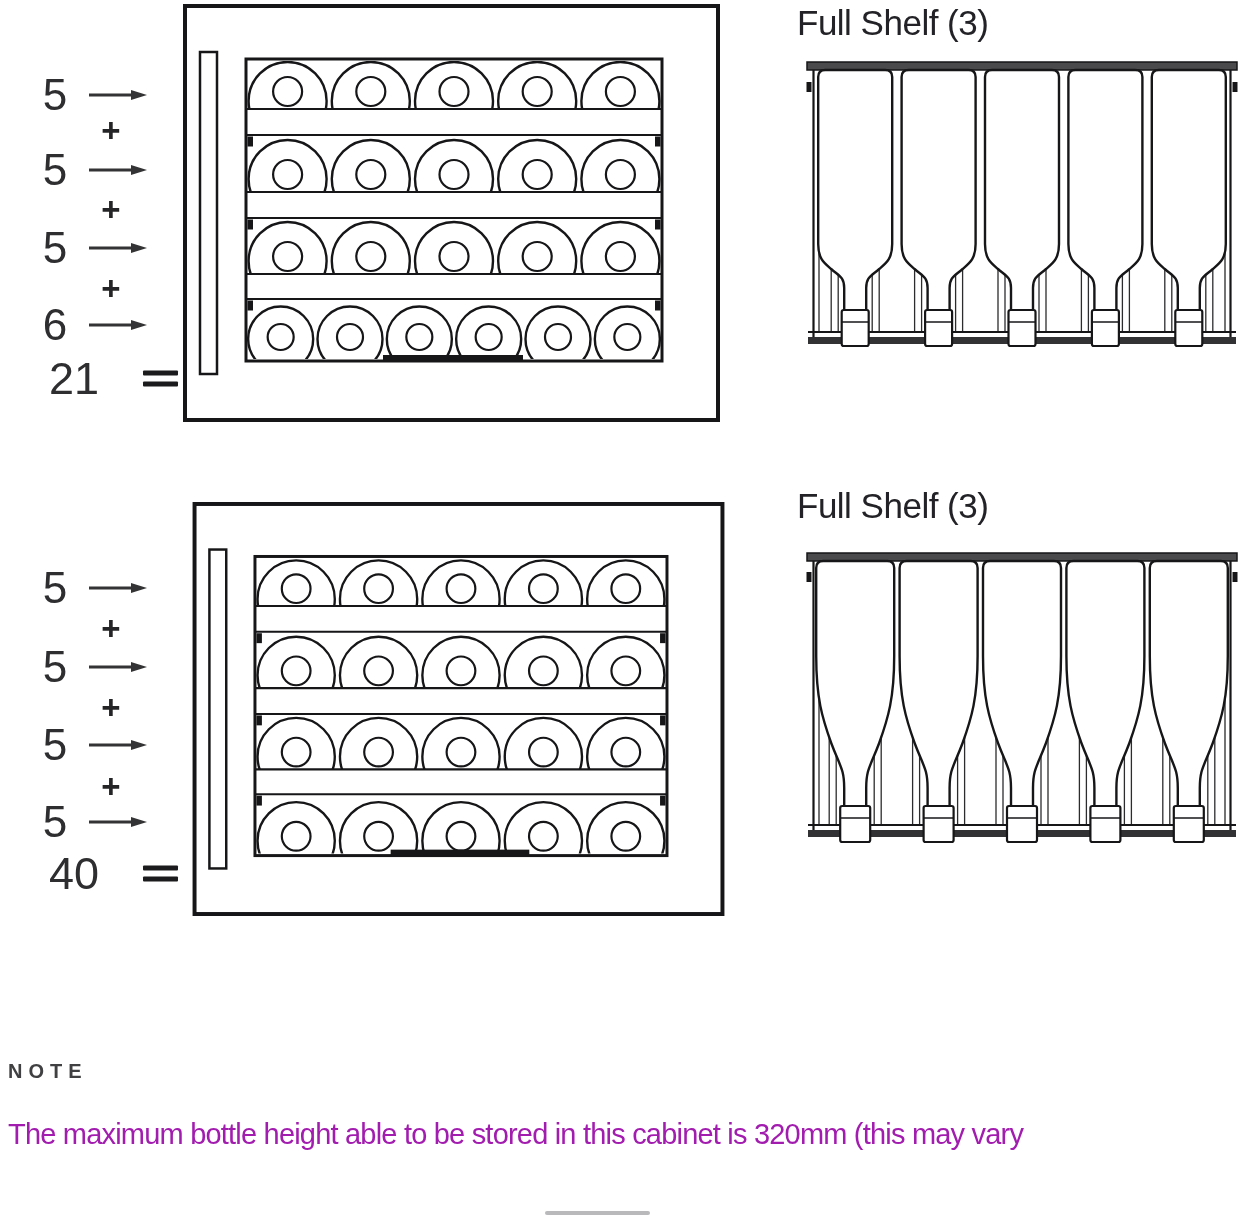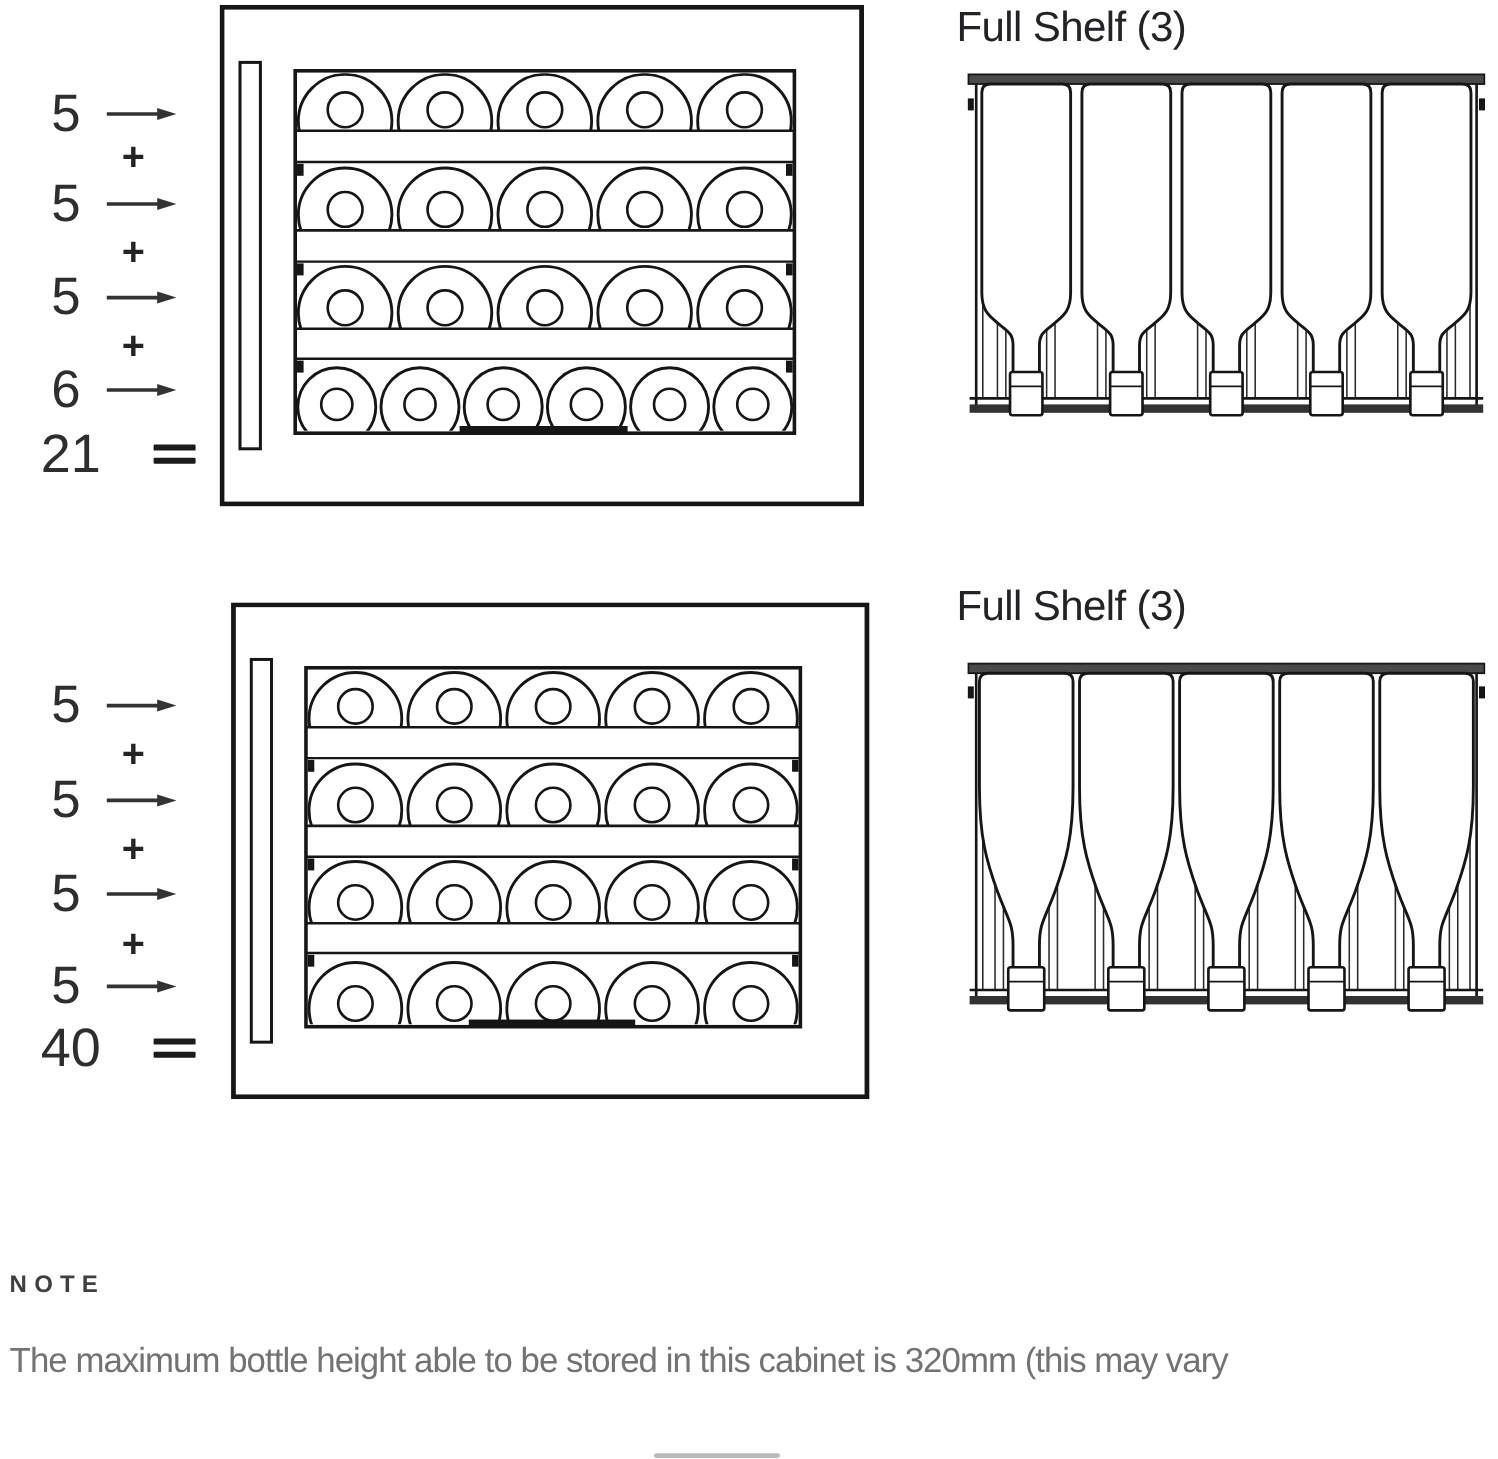--- a/index.html
+++ b/index.html
@@ -6,31 +6,31 @@
   *{box-sizing:border-box;}
   #canvas{
     position:relative;width:1248px;height:1216px;background:#ffffff;overflow:hidden;
     font-family:"Liberation Sans", sans-serif;color:#2c2c2e;
   }
   .crow{position:absolute;left:30px;display:flex;align-items:center;transform:translateY(-50%);}
   .crow .num{width:50px;text-align:center;font-size:44px;font-weight:400;color:#2e2e31;line-height:1;}
   .crow .arrow{width:60px;height:14px;margin-left:8px;display:block;}
   .plusrow{position:absolute;left:92px;width:38px;text-align:center;transform:translateY(-50%);
     font-size:33px;font-weight:700;color:#242426;line-height:1;}
-  .trow{position:absolute;left:26px;display:flex;align-items:center;transform:translateY(-50%);}
+  .trow{position:absolute;left:41px;display:flex;align-items:center;transform:translateY(-50%);}
   .trow .num{width:66px;text-align:center;font-size:45px;font-weight:400;color:#2e2e31;line-height:1;}
   .equals{display:inline-flex;flex-direction:column;gap:6px;margin-left:36px;}
   .equals i{display:block;width:35px;height:5px;background:#1b1b1d;border-radius:1px;}
   .shelf-title{position:absolute;width:432px;text-align:left;font-size:35px;font-weight:500;
     color:#232327;letter-spacing:-0.5px;}
   .diagram{position:absolute;display:block;}
   .note-heading{position:absolute;left:8px;top:1060px;font-size:20px;font-weight:700;
     letter-spacing:6px;color:#404043;}
   .note-body{position:absolute;left:8px;top:1112px;font-size:29px;line-height:44px;
-    letter-spacing:-0.8px;color:#737373;width:1230px;}
+    letter-spacing:-0.8px;color:#a21caf;width:1230px;}
   .crop-sliver{position:absolute;left:545px;top:1211px;width:105px;height:4px;background:#b9b9bb;border-radius:2px;}
 </style>
 </head>
 <body>
 
 <div id="canvas">
 
   <div class="crow" style="top:95px">
     <span class="num">5</span>
     <svg class="arrow" viewBox="0 0 60 14">

